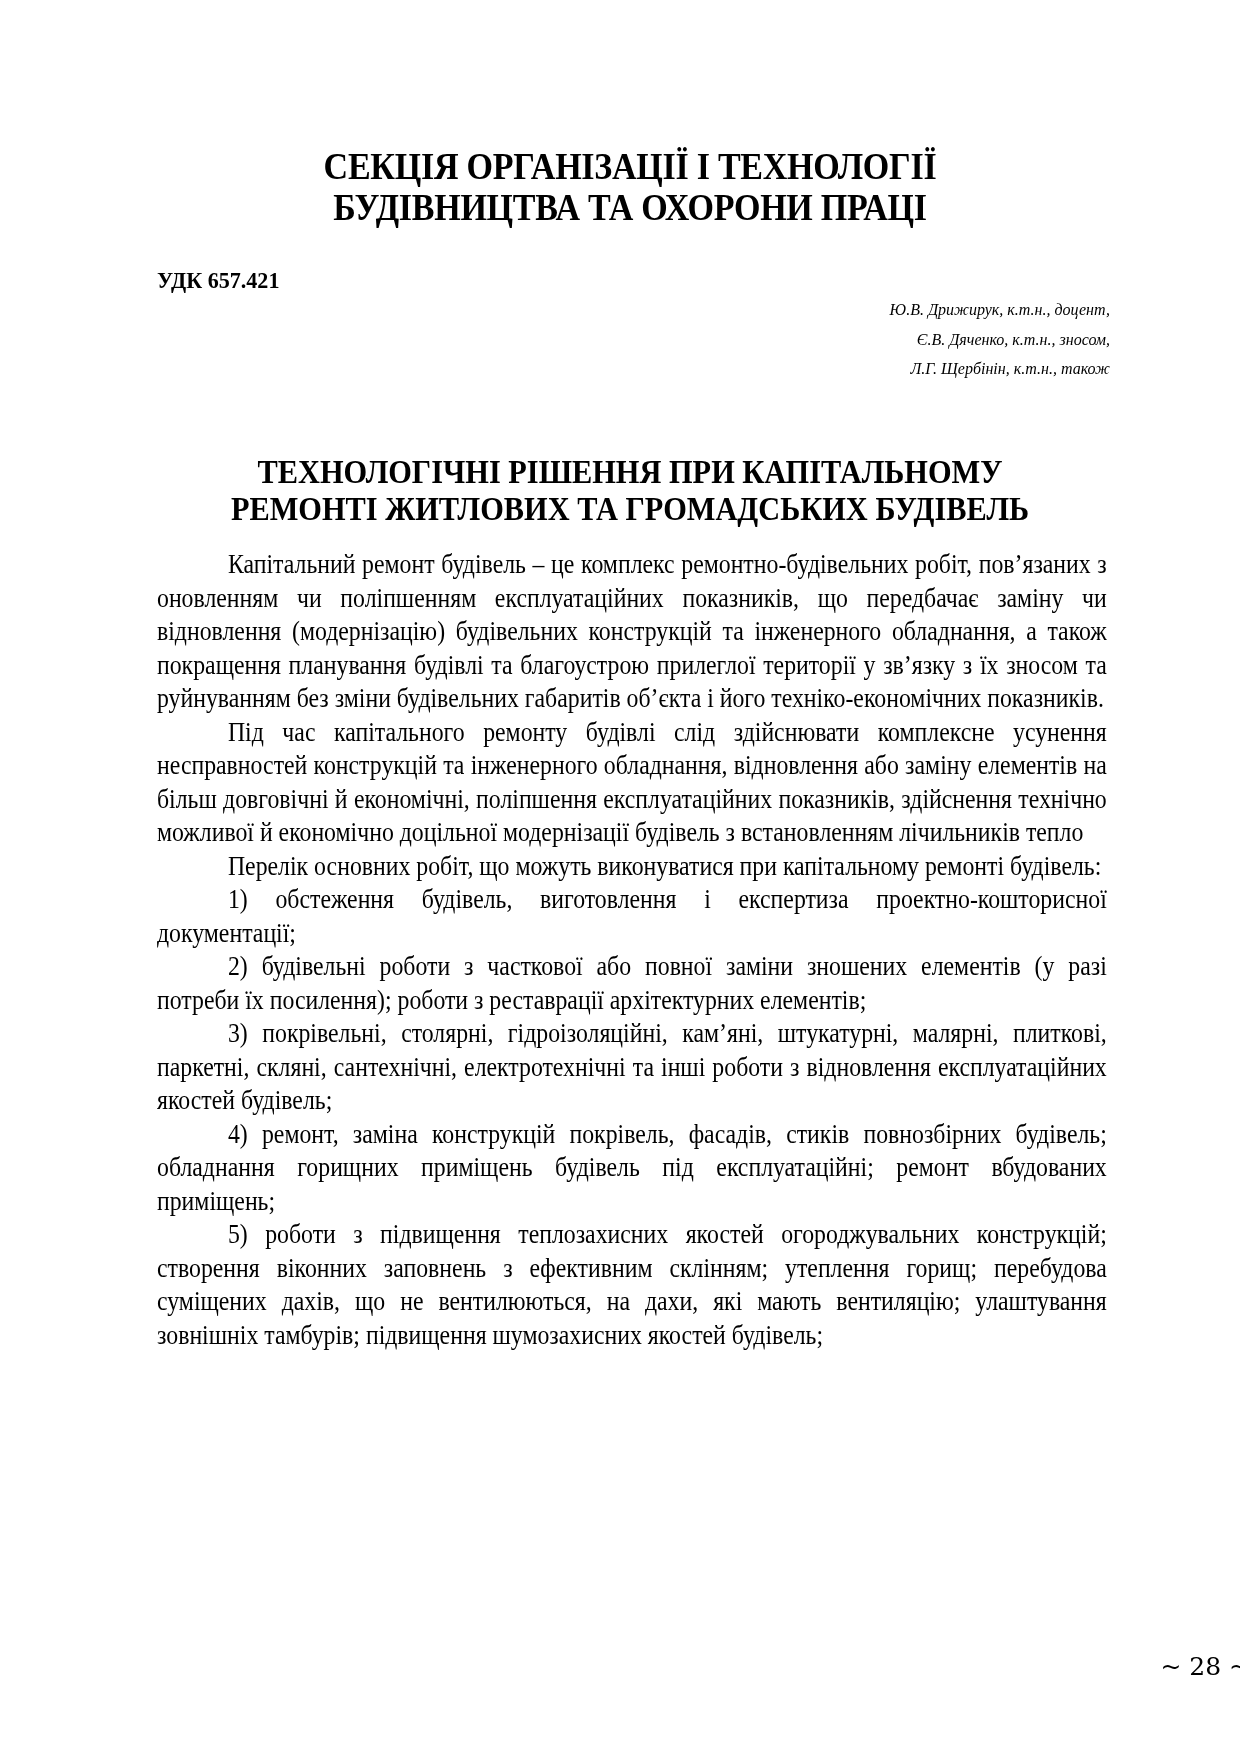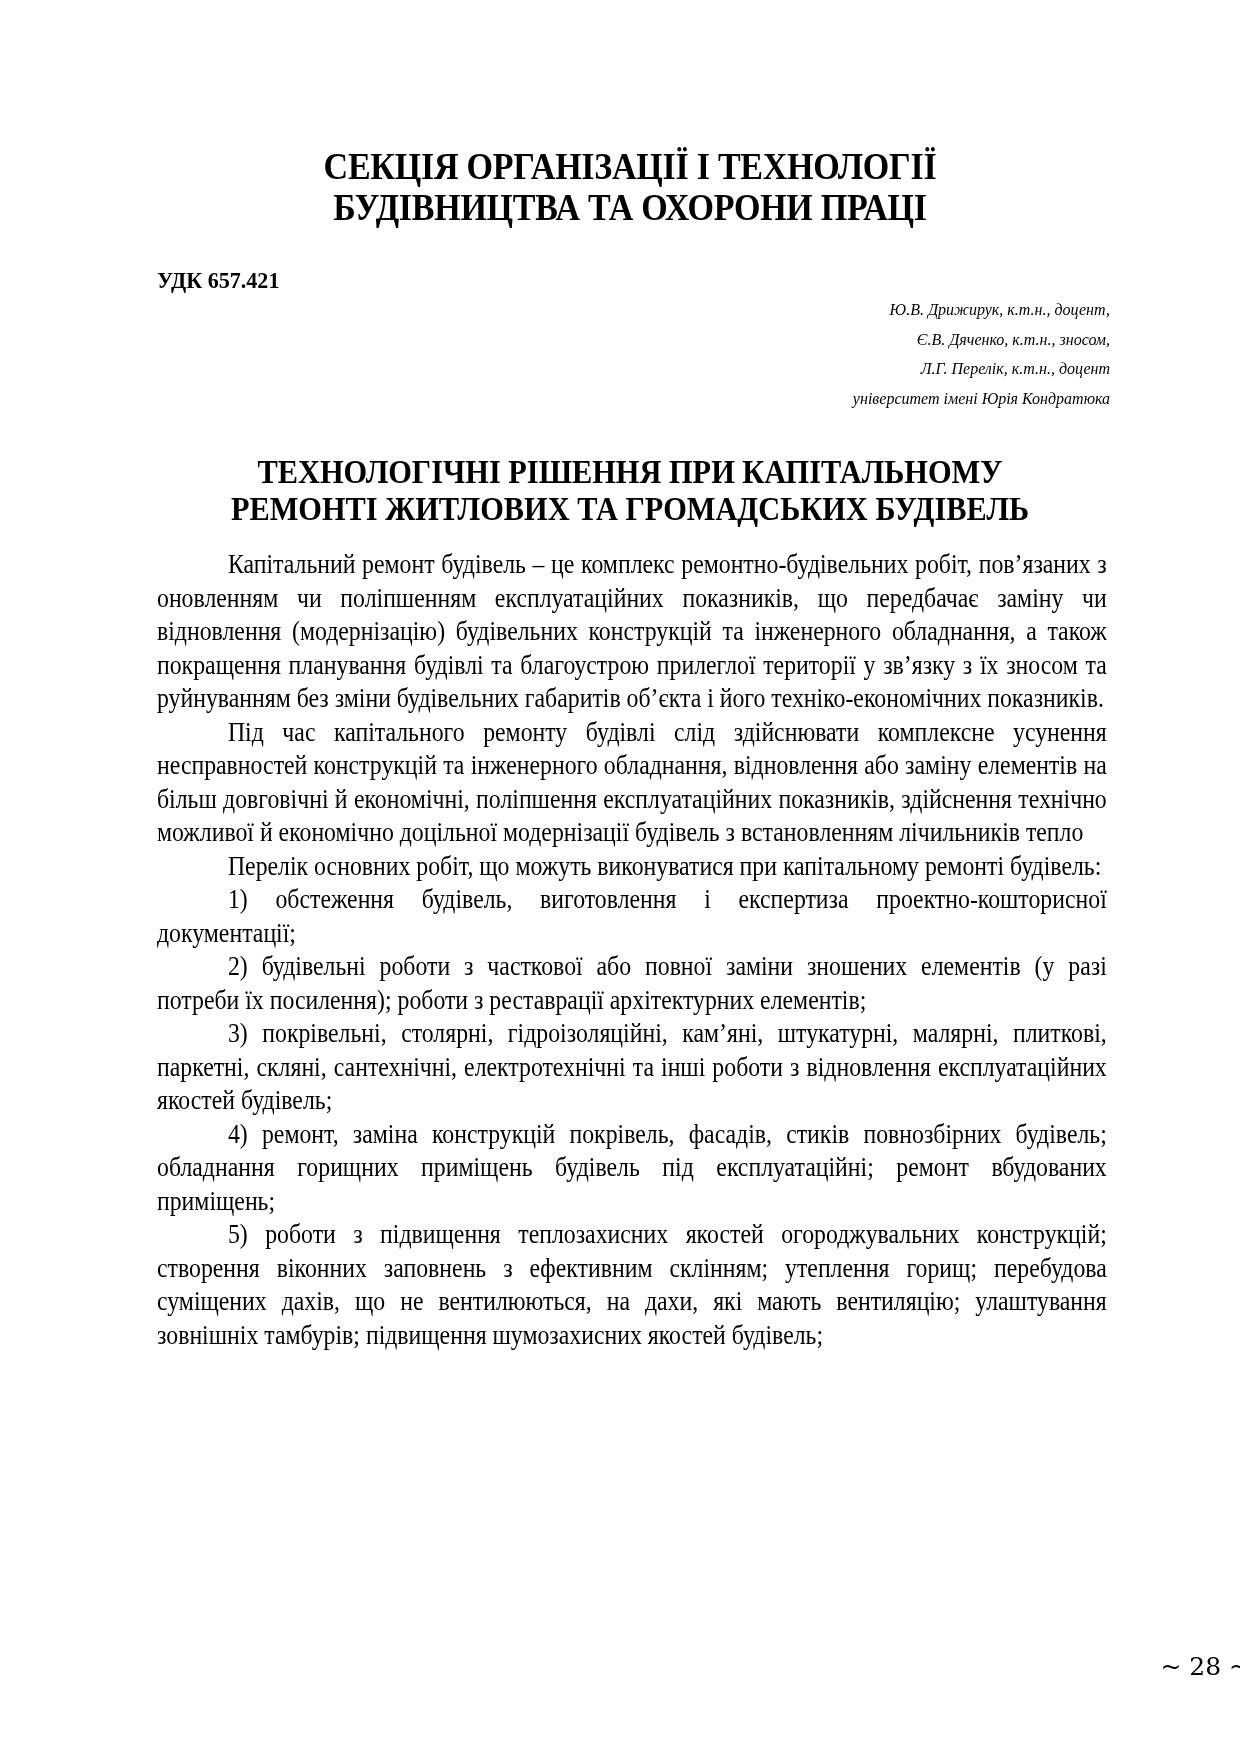--- a/index.html
+++ b/index.html
@@ -103,22 +103,21 @@
   <div class="section-title">
     <div>СЕКЦІЯ ОРГАНІЗАЦІЇ І ТЕХНОЛОГІЇ</div>
     <div>БУДІВНИЦТВА ТА ОХОРОНИ ПРАЦІ</div>
   </div>
 
   <div class="udk">УДК 657.421</div>
 
   <div class="authors">
     <div>Ю.В. Дрижирук, к.т.н., доцент,</div>
     <div>Є.В. Дяченко, к.т.н., зносом,</div>
-    <div>Л.Г. Перелік, к.т.н., доцент</div>
-    <div>університет імені Юрія Кондратюка</div>
+    <div>Л.Г. Щербінін, к.т.н., також</div>
   </div>
 
   <div class="article-title">
     <div>ТЕХНОЛОГІЧНІ РІШЕННЯ ПРИ КАПІТАЛЬНОМУ</div>
     <div>РЕМОНТІ ЖИТЛОВИХ ТА ГРОМАДСЬКИХ БУДІВЕЛЬ</div>
   </div>
 
   <div class="body-text">
     <p>Капітальний ремонт будівель – це комплекс ремонтно-будівельних робіт, пов’язаних з оновленням чи поліпшенням експлуатаційних показників, що передбачає заміну чи відновлення (модернізацію) будівельних конструкцій та інженерного обладнання, а також покращення планування будівлі та благоустрою прилеглої території у зв’язку з їх зносом та руйнуванням без зміни будівельних габаритів об’єкта і його техніко-економічних показників.</p>
     <p>Під час капітального ремонту будівлі слід здійснювати комплексне усунення несправностей конструкцій та інженерного обладнання, відновлення або заміну елементів на більш довговічні й економічні, поліпшення експлуатаційних показників, здійснення технічно можливої й економічно доцільної модернізації будівель з встановленням лічильників тепло</p>

